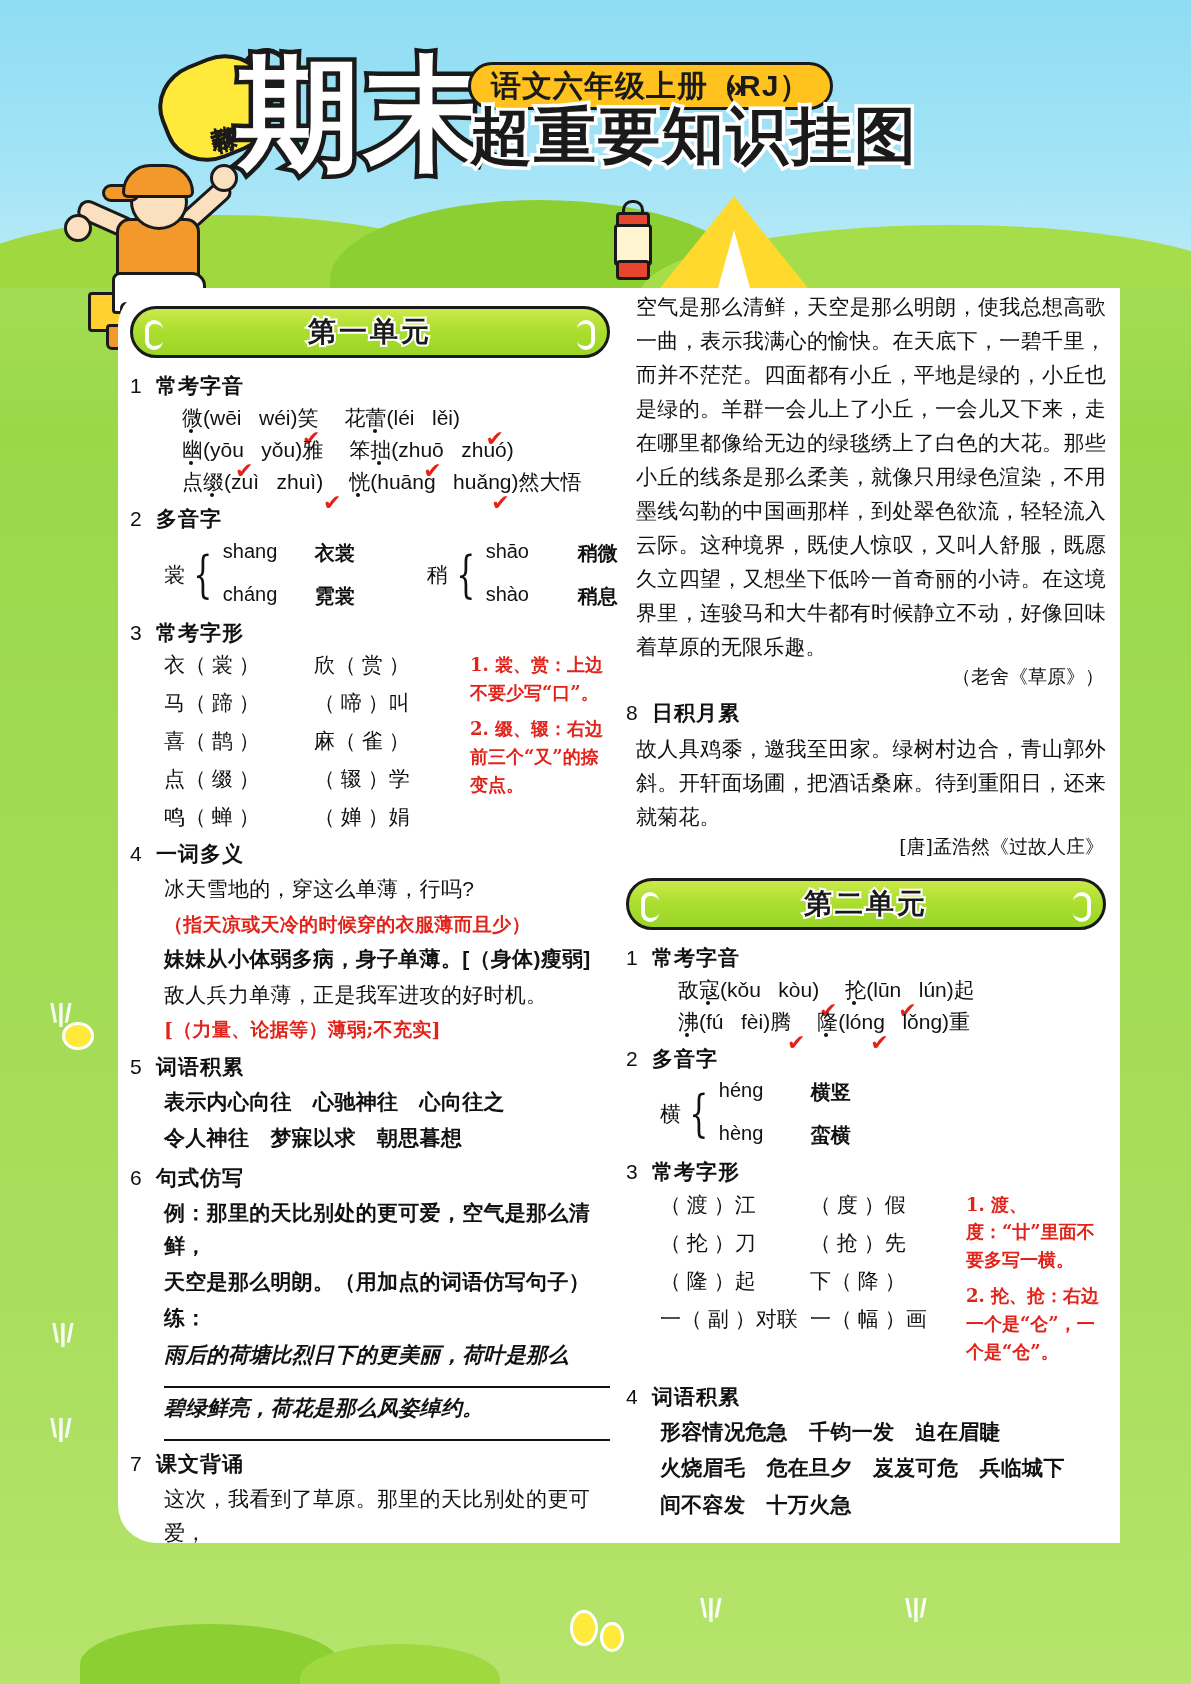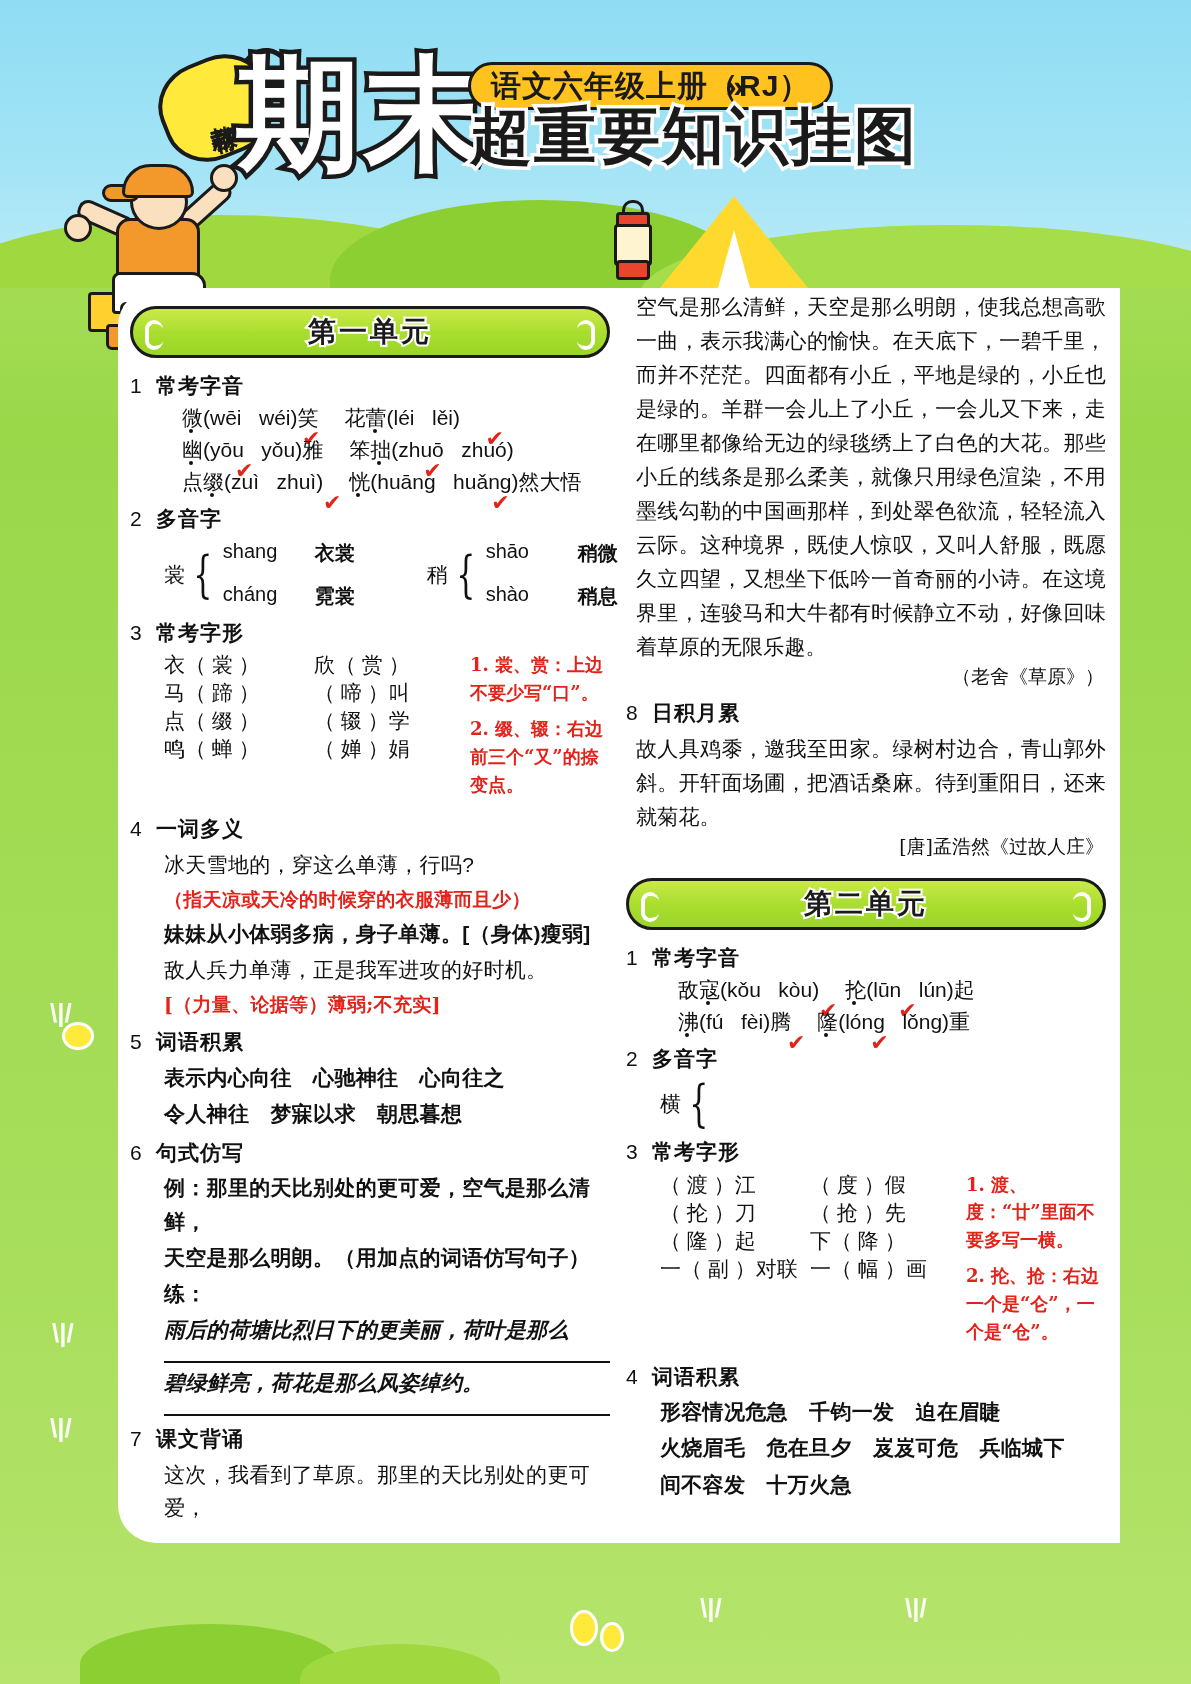--- a/index.html
+++ b/index.html
@@ -170,21 +170,21 @@
   .poly{display:flex;align-items:center;margin-right:72px;}
   .poly .ch{font-size:21px;color:#111;margin-right:2px;}
   .poly .brace{font-size:50px;color:#111;line-height:1;font-weight:300;margin:0 4px 0 0;transform:scaleX(.6);font-family:"DejaVu Serif",serif;}
   .poly .rows{display:flex;flex-direction:column;gap:16px;}
   .poly .r{display:flex;font-size:20px;color:#111;white-space:nowrap;}
   .poly .r .py{width:92px;}
   .poly .r .wd{font-weight:bold;text-align:center;}
 
   
   .formblock{display:flex;margin-left:34px;}
-  .formgrid{display:flex;flex-direction:column;}
+  .formgrid{display:flex;flex-direction:column;gap:10px;}
   .formgrid .fr{display:flex;font-size:21px;color:#111;}
   .formgrid .fr .c{width:150px;white-space:nowrap;}
   .rednote{
     color:#e2231a;font-size:18px;line-height:1.55;font-weight:bold;
     font-family:"DejaVu Serif","Liberation Serif",serif;
     width:175px;margin-left:6px;
   }
   .rednote p{margin:0 0 8px 0;}
 
   .red-inline{color:#e2231a;font-weight:bold;font-family:"DejaVu Serif","Liberation Serif",serif;font-size:19px;}
@@ -335,20 +335,24 @@
           <div class="formgrid">
             <div class="fr">
               <span class="c">衣（ 裳 ）</span>
               <span class="c">欣（ 赏 ）</span>
             </div>
             <div class="fr">
               <span class="c">马（ 蹄 ）</span>
               <span class="c">（ 啼 ）叫</span>
             </div>
             <div class="fr">
+              <span class="c">喜（ 鹊 ）</span>
+              <span class="c">麻（ 雀 ）</span>
+            </div>
+            <div class="fr">
               <span class="c">点（ 缀 ）</span>
               <span class="c">（ 辍 ）学</span>
             </div>
             <div class="fr">
               <span class="c">鸣（ 蝉 ）</span>
               <span class="c">（ 婵 ）娟</span>
             </div>
           </div>
           <div class="rednote">
             <p>1. 裳、赏：上边不要少写“口”。</p>
@@ -412,20 +416,30 @@
           <div class="pycell">隆(lóng&nbsp;&nbsp;&nbsp;lǒng)重<span class="dotmark" style="left: 7px;"></span><span class="check" style="left: 53px; top: 24px;">✔</span></div>
         </div>
         <div class="sec">
           <span class="num">2</span>
           <span class="name">多音字</span>
         </div>
         <div class="poly-wrap">
           <div class="poly">
             <span class="ch">横</span>
             <span class="brace">{</span>
+            <div class="rows">
+              <div class="r">
+                <span class="py">héng</span>
+                <span class="wd">横竖</span>
+              </div>
+              <div class="r">
+                <span class="py">hèng</span>
+                <span class="wd">蛮横</span>
+              </div>
+            </div>
           </div>
         </div>
         <div class="sec">
           <span class="num">3</span>
           <span class="name">常考字形</span>
         </div>
         <div class="formblock">
           <div class="formgrid">
             <div class="fr">
               <span class="c">（ 渡 ）江</span>

